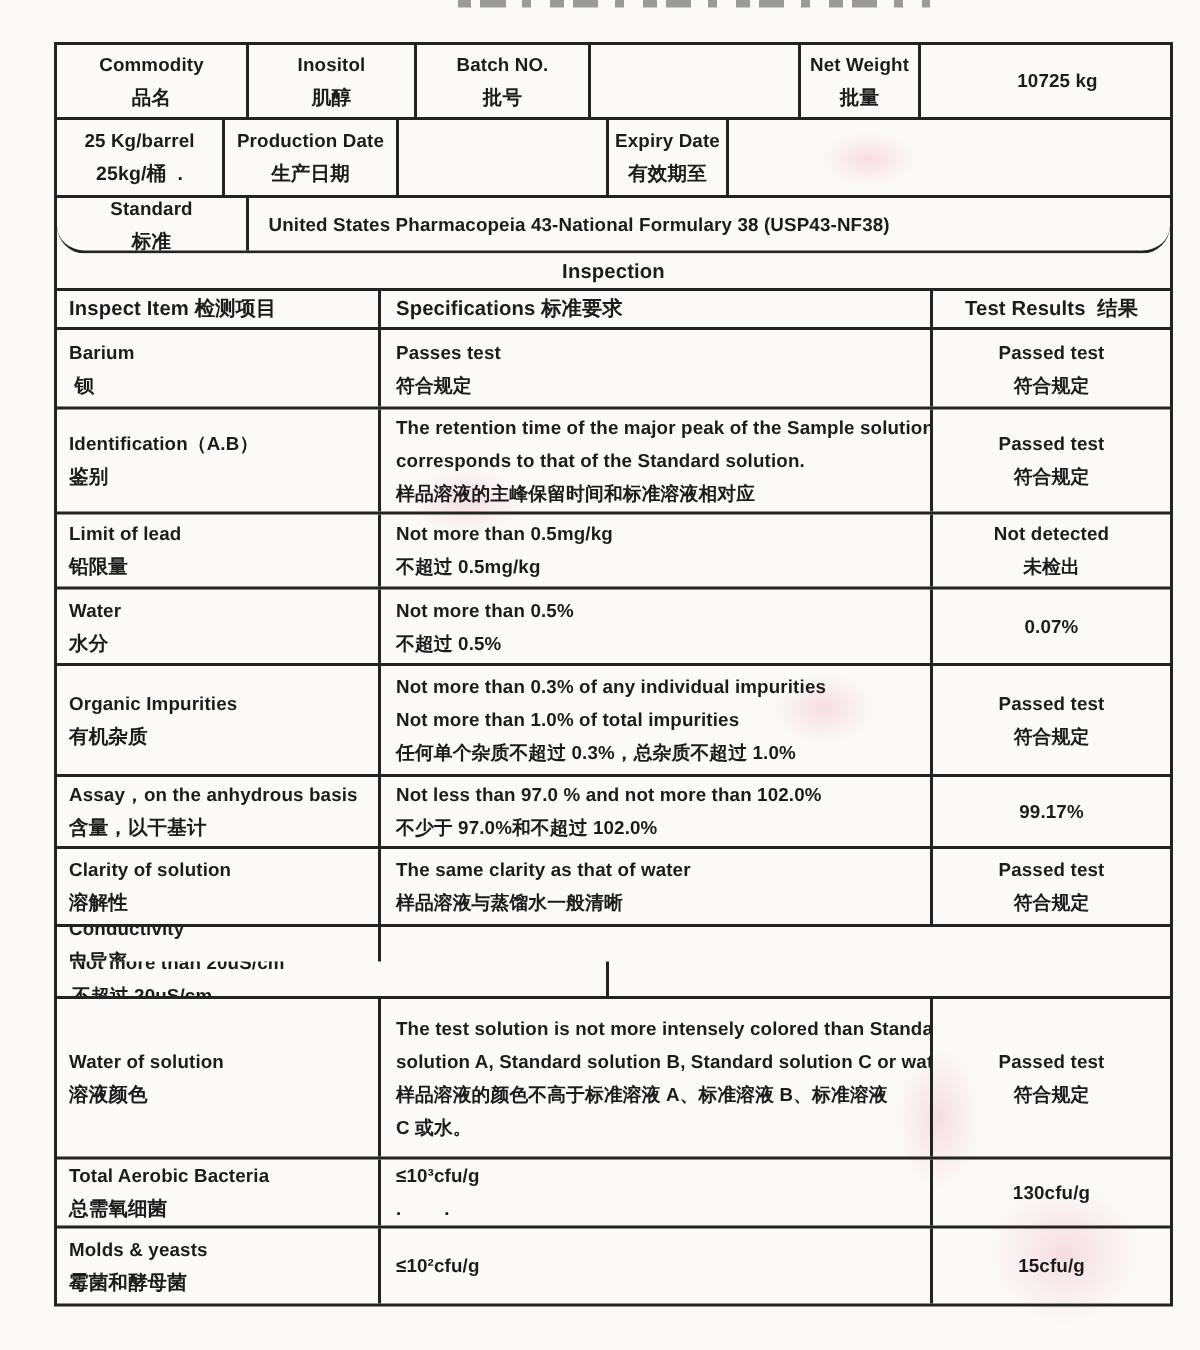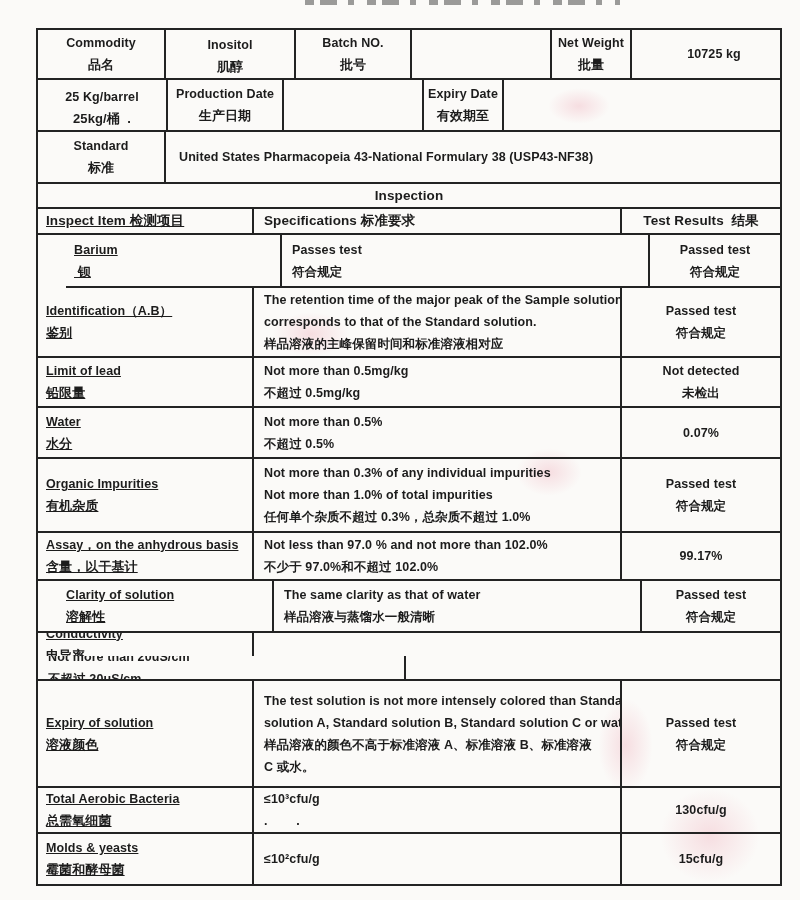--- a/index.html
+++ b/index.html
@@ -34,31 +34,31 @@
   .cell{
     box-sizing:border-box;border-right:2px solid #232323;
     display:flex;flex-direction:column;justify-content:center;
     align-items:center;text-align:center;overflow:hidden;
   }
   .cell:last-child{border-right:none;}
   .cell.left{align-items:flex-start;text-align:left;}
   .line{line-height:22px;font-size:12.5px;font-weight:700;white-space:pre;letter-spacing:.1px;}
   .zh{font-size:13px;}
   
-  .hc1{width:128px;} .hc2{width:130px;justify-content:flex-end;} .hc3{width:116px;}
+  .hc1{width:128px;} .hc2{width:112px;} .hc3{width:116px;}
   .hc4{width:140px;} .hc5{width:80px;}  .hc6{flex:1;padding-left:16px;}
   .standard-val{flex:1;padding-left:13px;}
   
-  .h50{height:50px;} .h52{height:52px;} .h48{height:52px;}
+  .h50{height:50px;} .h52{height:52px;} .h48{height:37px;border-radius:24px;}
   .h25{height:25px;} .h26{height:26px;}
   .sect-cell{flex:1;}
   .sect-cell .line{font-size:13.5px;}
   .chead .line{font-size:13.5px;}
   
-  .c-item{width:216px;padding-left:8px;text-decoration:underline;}
+  .c-item{width:216px;padding-left:8px;}
   .c-spec{width:368px;padding-left:10px;}
   .c-result{flex:1;}
   .c-item .line,.c-spec .line{text-align:left;}
   #irows .row:last-child{border-bottom:none;}
 </style>
 </head>
 <body>
 
 <div class="page">
   <div class="frag"></div>
@@ -138,21 +138,21 @@
       </div>
       <div class="cell left c-spec">
         <div class="line">Specifications 标准要求</div>
       </div>
       <div class="cell c-result">
         <div class="line">Test Results  结果</div>
       </div>
     </div>
 
     <div id="irows">
-  <div class="row irow" style="height: 53px; margin-left: 28px;">
+  <div class="row irow" style="height: 53px;">
     <div class="cell left c-item">
       <div class="line">Barium</div>
       <div class="line zh"> 钡</div>
     </div>
     <div class="cell left c-spec">
             <div class="line">Passes test</div>
             <div class="line">符合规定</div>
           </div>
     <div class="cell c-result">
             <div class="line">Passed test</div>
@@ -228,21 +228,21 @@
     </div>
     <div class="cell left c-spec">
             <div class="line">Not less than 97.0 % and not more than 102.0%</div>
             <div class="line">不少于 97.0%和不超过 102.0%</div>
           </div>
     <div class="cell c-result">
             <div class="line">99.17%</div>
           </div>
   </div>
 
-  <div class="row irow" style="height: 52px; padding-left: 20px;">
+  <div class="row irow" style="height: 52px;">
     <div class="cell left c-item">
       <div class="line">Clarity of solution</div>
       <div class="line zh">溶解性</div>
     </div>
     <div class="cell left c-spec">
             <div class="line">The same clarity as that of water</div>
             <div class="line">样品溶液与蒸馏水一般清晰</div>
           </div>
     <div class="cell c-result">
             <div class="line">Passed test</div>
@@ -259,21 +259,21 @@
             <div class="line">Not more than 20uS/cm</div>
             <div class="line">不超过 20uS/cm</div>
           </div>
     <div class="cell c-result">
             <div class="line">8.53 uS/cm</div>
           </div>
   </div>
 
   <div class="row irow" style="height: 107px;">
     <div class="cell left c-item">
-      <div class="line">Expiry of solution</div>
+      <div class="line">Water of solution</div>
       <div class="line zh">溶液颜色</div>
     </div>
     <div class="cell left c-spec">
             <div class="line">The test solution is not more intensely colored than Standard</div>
             <div class="line">solution A, Standard solution B, Standard solution C or water.</div>
             <div class="line">样品溶液的颜色不高于标准溶液 A、标准溶液 B、标准溶液</div>
             <div class="line">C 或水。</div>
           </div>
     <div class="cell c-result">
             <div class="line">Passed test</div>

